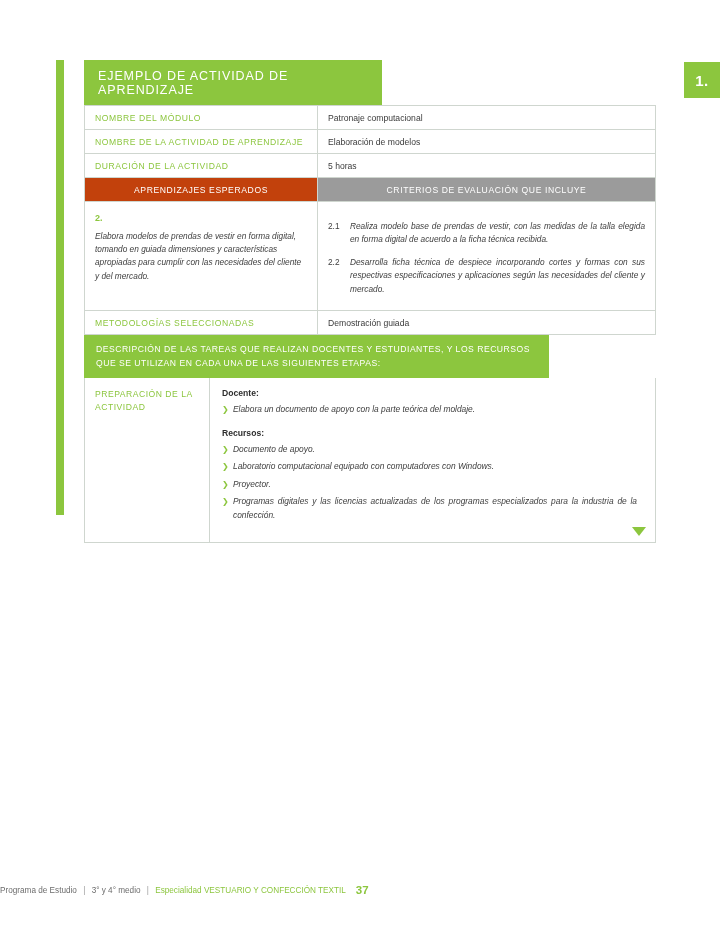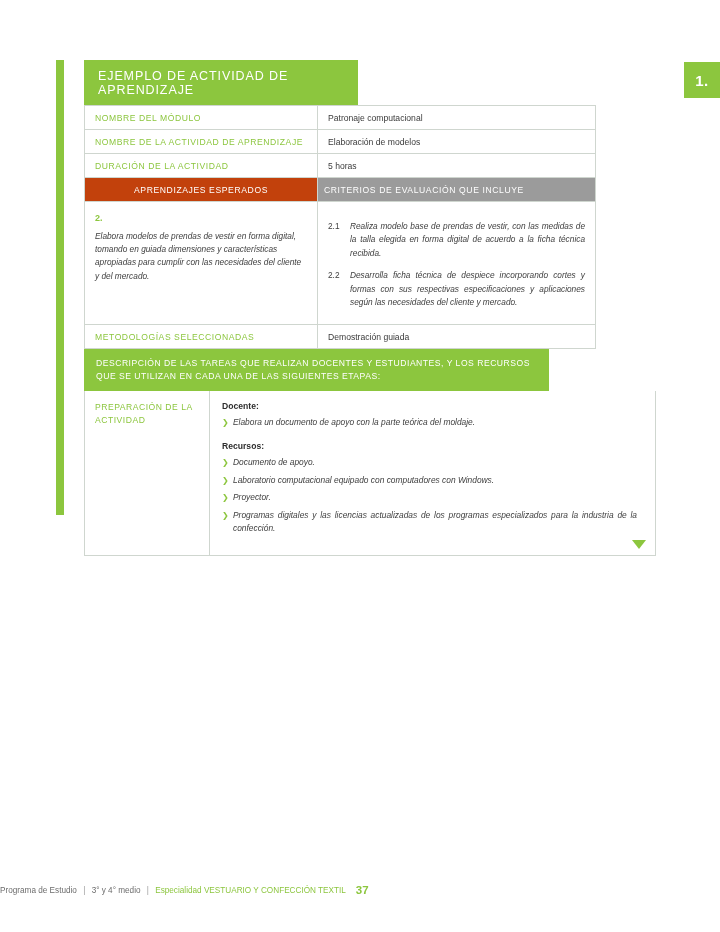--- a/index.html
+++ b/index.html
@@ -50,27 +50,27 @@
   }
 
   
   .title-banner {
     background: #8cc63e;
     color: #ffffff;
     font-size: 12.5px;
     letter-spacing: .9px;
     padding: 9px 14px 8px 14px;
     display: inline-block;
-    width: 274px;
+    width: 298px;
     box-sizing: border-box;
   }
 
   table.main {
     border-collapse: collapse;
-    width: 512px;
+    width: 572px;
     table-layout: fixed;
   }
   table.main td {
     border: 1px solid #cfd6cf;
     vertical-align: top;
   }
 
   .lbl {
     color: #8cc63e;
     font-size: 8.6px;
@@ -90,20 +90,21 @@
     font-size: 8.6px;
     letter-spacing: .6px;
     text-align: center;
     padding: 7px 6px 6px 6px;
   }
   .hdr-gray {
     background: #9b9b9b;
     color: #ffffff;
     font-size: 8.6px;
     letter-spacing: .6px;
+    text-align: center;
     padding: 7px 6px 6px 6px;
   }
 
   .cell-ae {
     padding: 9px 10px 11px 10px;
     font-size: 8.3px;
     color: #3d3d3d;
     line-height: 1.62;
     font-style: italic;
   }

